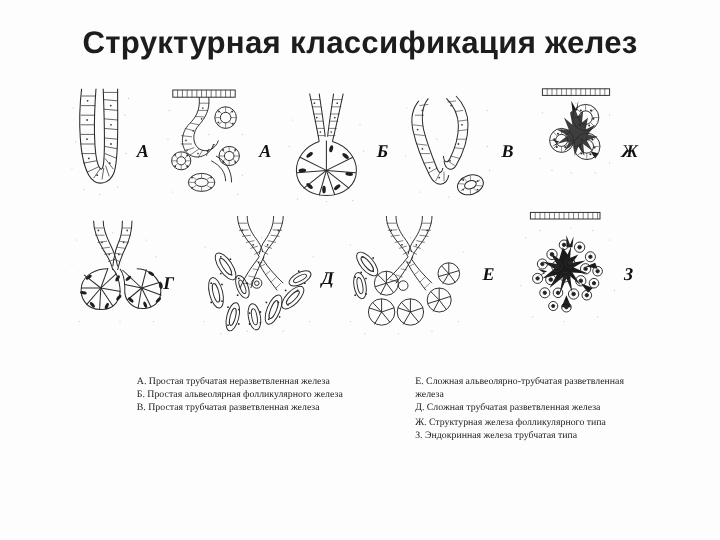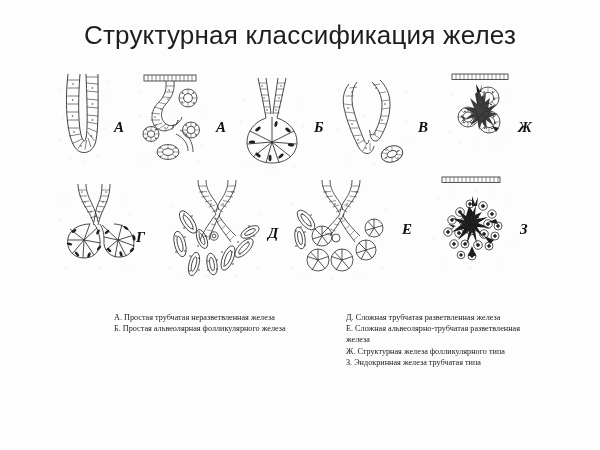--- a/index.html
+++ b/index.html
@@ -24,21 +24,21 @@
   }
   
   .title {
     position: absolute;
     left: 0;
     top: 20px;
     width: 600px;
     text-align: center;
     font-family: "Liberation Sans", sans-serif;
     font-size: 26px;
-    font-weight: 400;
+    font-weight: 700;
     letter-spacing: 0.2px;
     color: #1d1d1d;
     white-space: nowrap;
   }
   
   .board {
     position: absolute;
     left: 50px;
     top: 64px;
     width: 512px;
@@ -889,22 +889,23 @@
       </svg>
     </div>
     <div class="figlabel" style="left:470px; top:158px;">З</div>
 
   </div>
 
   <div class="legend">
     <div class="legend-col">
       <div class="legend-item">А. Простая трубчатая неразветвленная железа</div>
       <div class="legend-item">Б. Простая альвеолярная фолликулярного железа</div>
+      <div class="legend-item">В. Простая трубчатая разветвленная железа</div>
     </div>
     <div class="legend-col">
+      <div class="legend-item">Е. Сложная альвеолярно-трубчатая разветвленная железа</div>
       <div class="legend-item">Д. Сложная трубчатая разветвленная железа</div>
-      <div class="legend-item">Е. Сложная альвеолярно-трубчатая разветвленная железа</div>
       <div class="legend-item">Ж. Структурная железа фолликулярного типа</div>
       <div class="legend-item">З. Эндокринная железа трубчатая типа</div>
     </div>
   </div>
 
 </div>
 
 </body></html>

